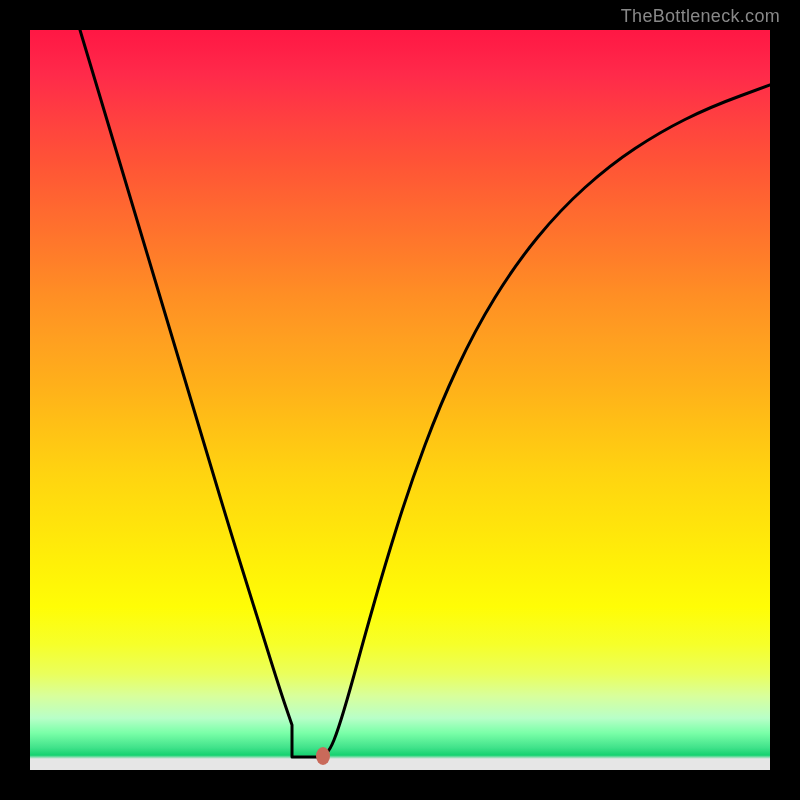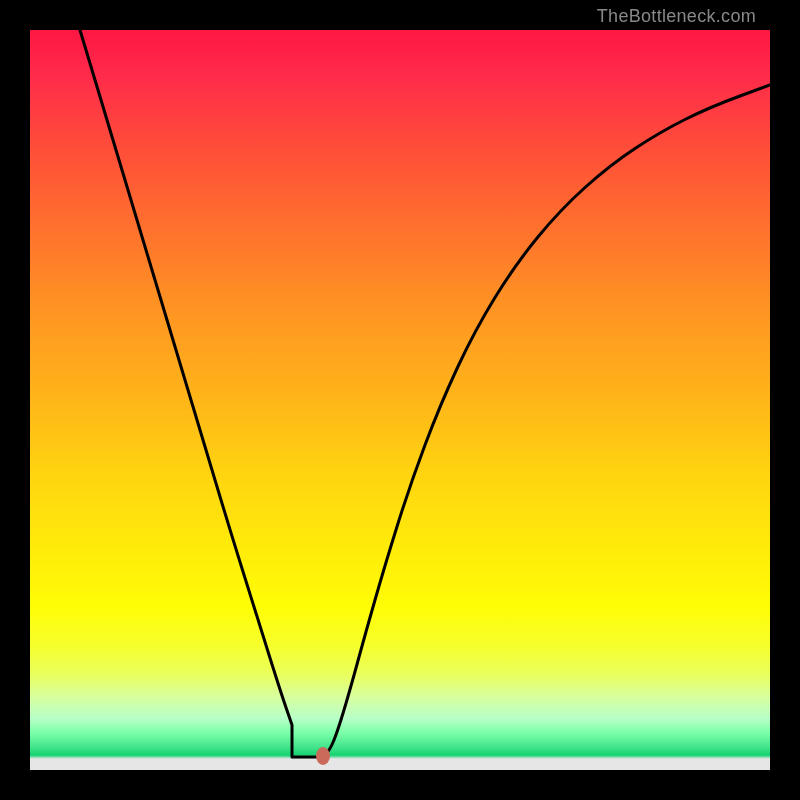--- a/index.html
+++ b/index.html
@@ -52,21 +52,21 @@
       width: 14px;
       height: 18px;
       background: #c96a5a;
       border-radius: 50%;
       transform: translate(-50%, -50%);
     }
     
     .watermark {
       position: absolute;
       top: 6px;
-      right: 44px;
+      right: 20px;
       color: #888;
       font-family: Arial, Helvetica, sans-serif;
       font-size: 18px;
       letter-spacing: 0.3px;
       user-select: none;
     }
   </style>
 </head>
 <body>
 

